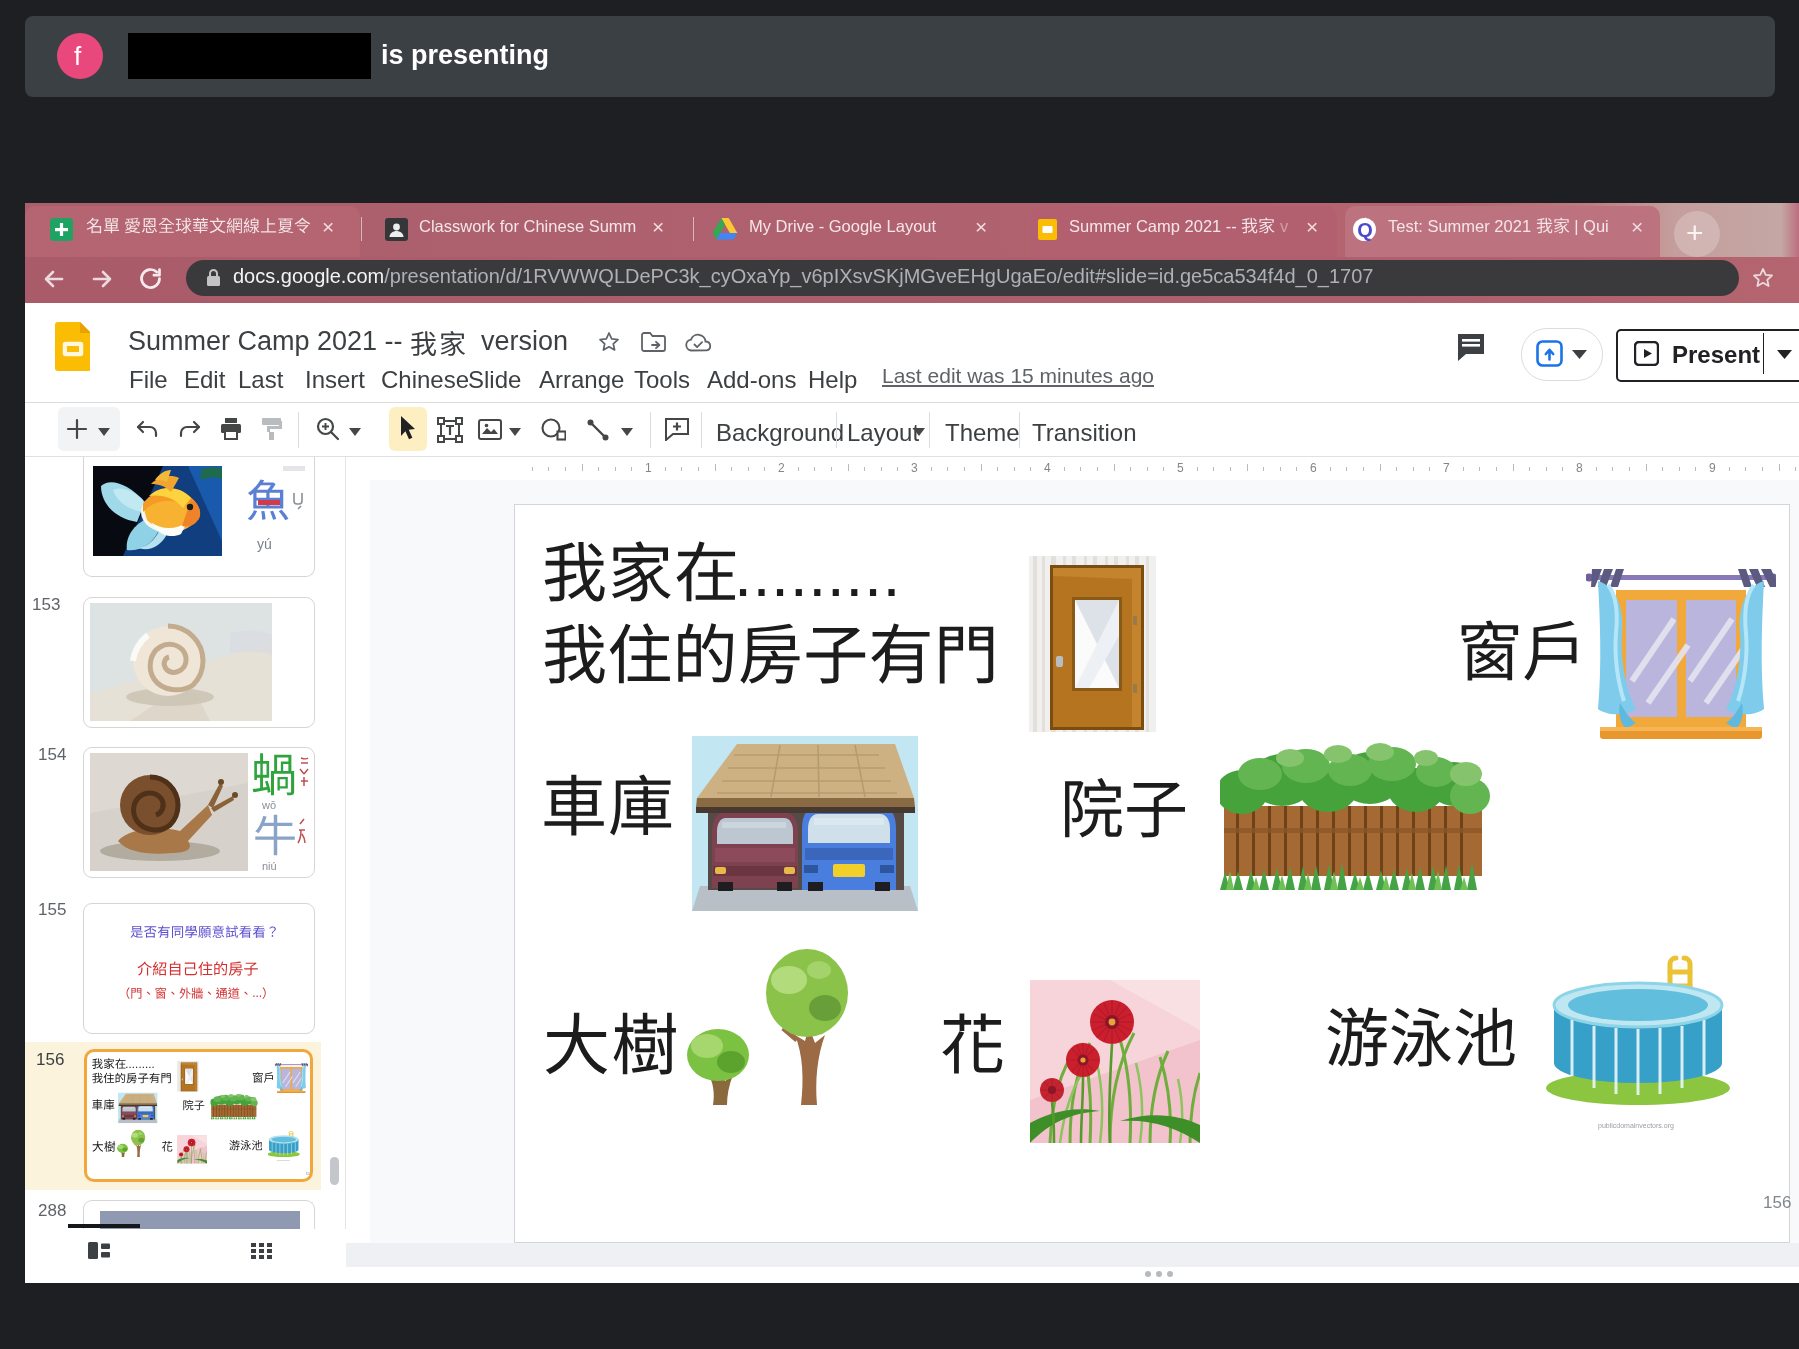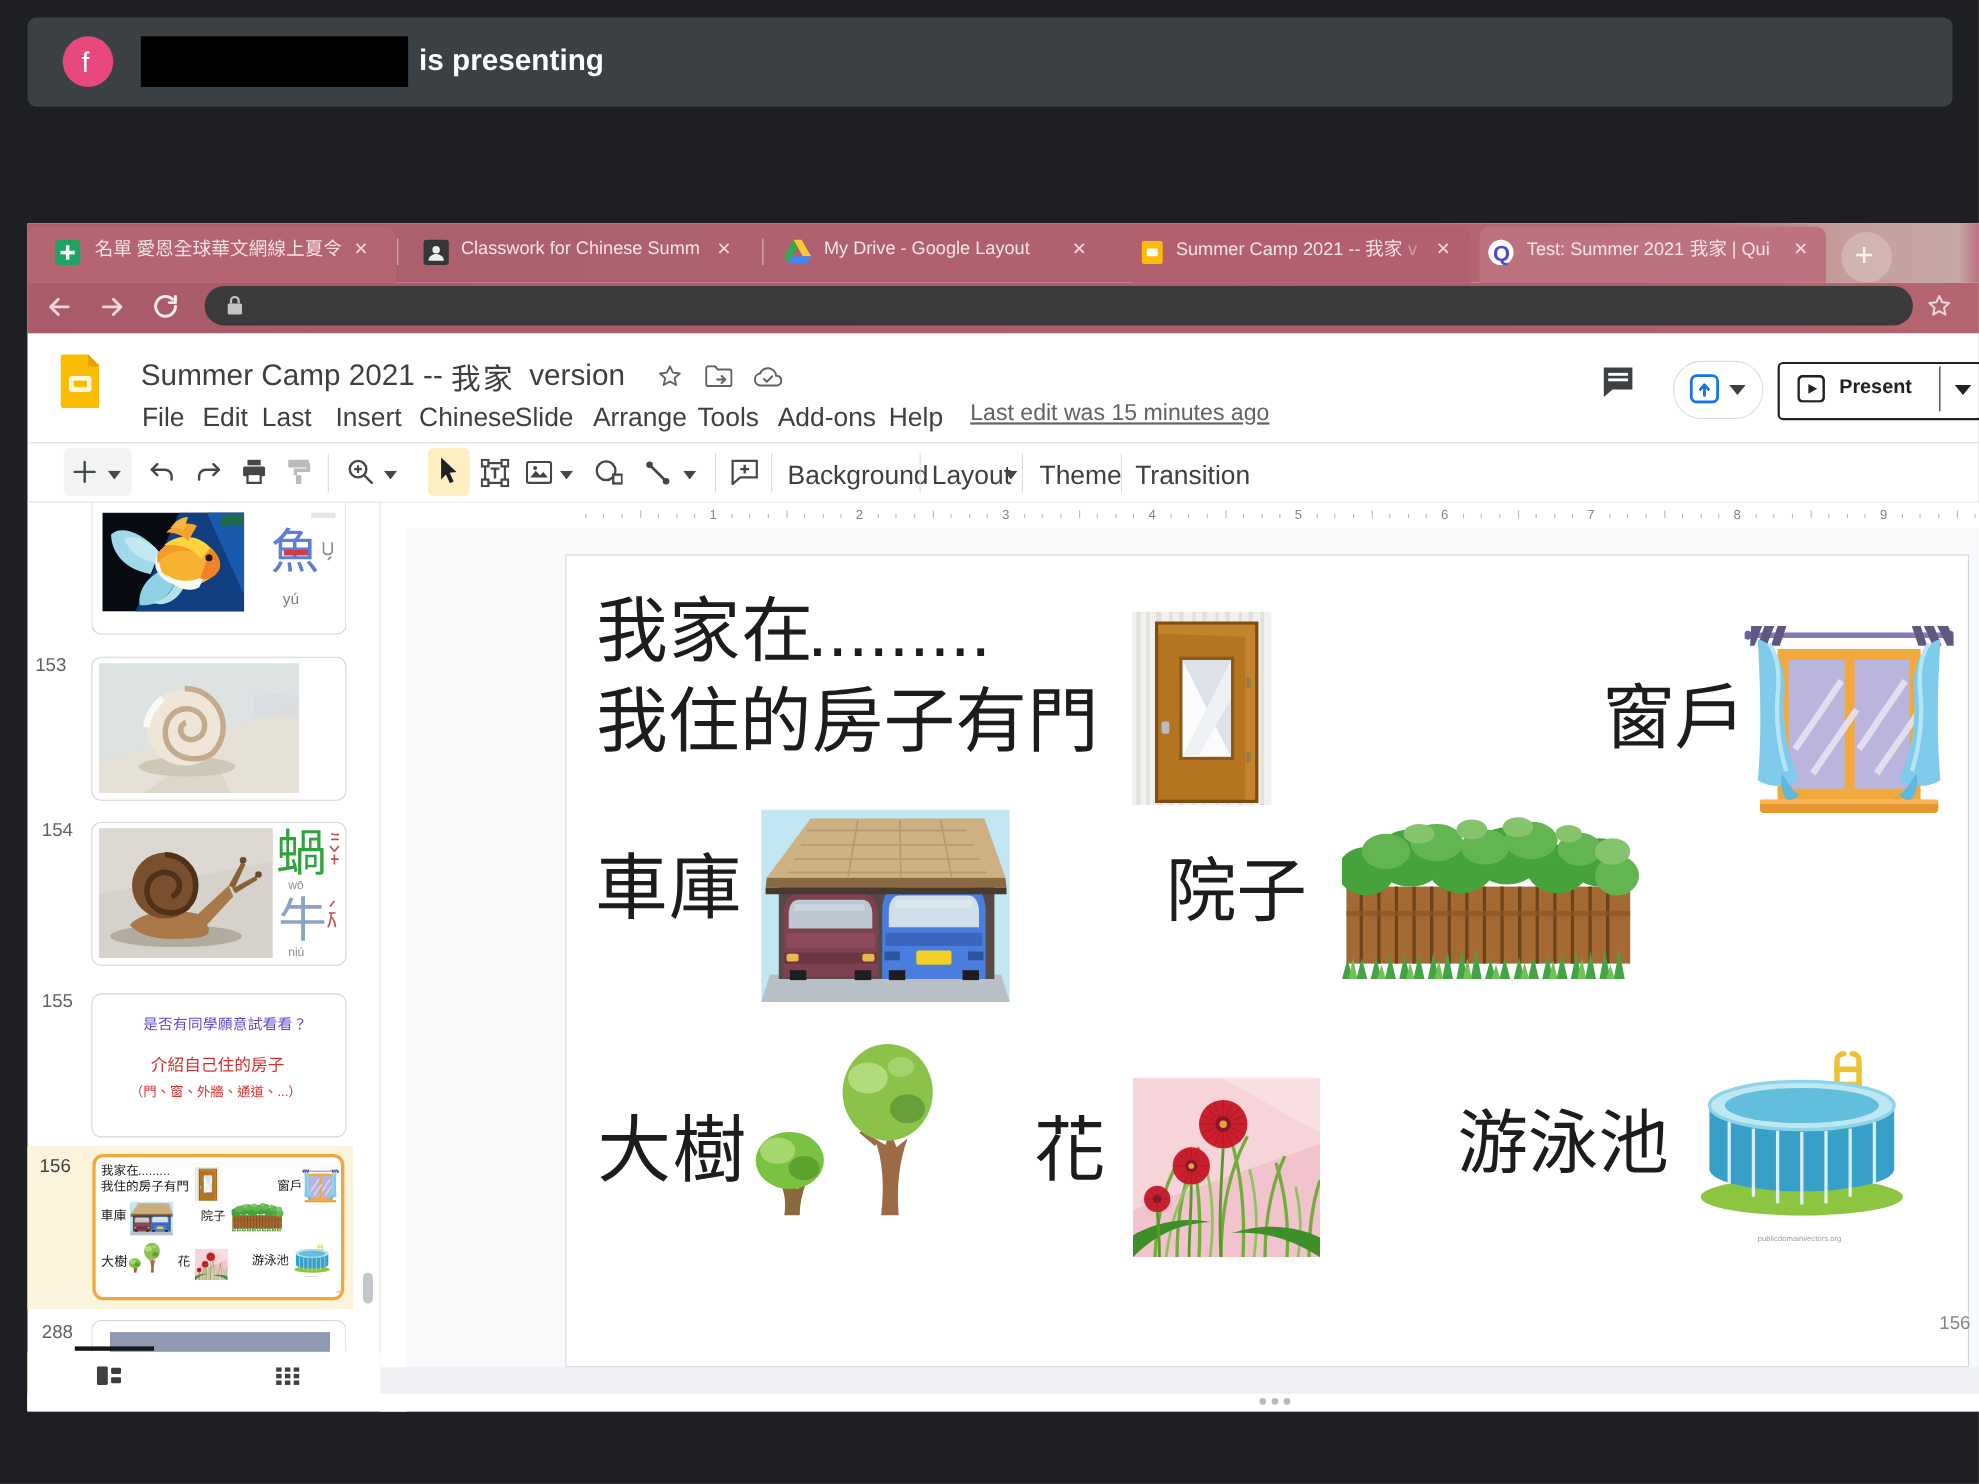--- a/index.html
+++ b/index.html
@@ -282,20 +282,21 @@
     </svg>
   <svg class="ic" style="left:112px;top:8px" width="27" height="27" viewBox="0 0 24 24" fill="none" stroke="#f6eaec" stroke-width="2.4" stroke-linecap="round">
       <path d="M20 12a8 8 0 1 1-2.4-5.7"></path>
       <path d="M20 4v5h-5" stroke-linejoin="round"></path>
     </svg>
   <div class="a" style="left:161px;top:2.5px;width:1553px;height:36px;border-radius:18px;background:#3a3a3d"></div>
   <svg class="ic" style="left:180px;top:11px" width="17" height="19" viewBox="0 0 17 19" fill="#c3c3c6">
       <rect x="2" y="8" width="13" height="10" rx="1.5"></rect>
       <path d="M5 8V5.5a3.5 3.5 0 0 1 7 0V8" fill="none" stroke="#c3c3c6" stroke-width="2"></path>
     </svg>
+  <div class="a" style="left:208px;top:8px;font-size:20px;color:#adb0b6;letter-spacing:0"><span style="color:#f3f3f4">docs.google.com</span>/presentation/d/1RVWWQLDePC3k_cyOxaYp_v6pIXsvSKjMGveEHgUgaEo/edit#slide=id.ge5ca534f4d_0_1707</div>
   <svg class="ic" style="left:1726px;top:9px" width="24" height="24" viewBox="0 0 24 24" fill="none" stroke="#ead9dc" stroke-width="1.8" stroke-linejoin="round">
       <path d="M12 3l2.7 5.8 6.3.7-4.7 4.3 1.3 6.2L12 16.8 6.4 20l1.3-6.2L3 9.5l6.3-.7z"></path>
     </svg>
 </div>
 
 <svg class="ic" style="left:55px;top:322px" width="35" height="49" viewBox="0 0 35 49">
     <path d="M2 0h22l11 11v35a3 3 0 0 1-3 3H2a3 3 0 0 1-3-3V3a3 3 0 0 1 3-3z" fill="#fbbc04" transform="translate(1,0)"></path>
     <path d="M24 0l11 11H24z" fill="#e8a203" transform="translate(1,0)"></path>
     <rect x="9" y="21" width="18" height="12" rx="1.5" fill="#fdf7e0"></rect>
     <rect x="12" y="24" width="12" height="6" fill="#fbbc04"></rect>
@@ -339,21 +340,21 @@
     <path d="M13.5 19.5v-9M9.8 14l3.7-4.2 3.7 4.2" stroke="#1a73e8" stroke-width="2.6" fill="none" stroke-linecap="round" stroke-linejoin="round"></path>
   </svg>
 <svg class="ic" style="left:1572px;top:350px" width="15" height="9" viewBox="0 0 15 9">
     <path d="M0 0h15L7.5 9z" fill="#3c4043"></path>
   </svg>
 <div class="a" style="left:1616px;top:329px;width:183px;height:49px;border:2px solid #202124;border-radius:5px"></div>
 <svg class="ic" style="left:1634px;top:341px" width="25" height="25" viewBox="0 0 25 25">
     <rect x="1" y="1" width="23" height="23" rx="4" fill="none" stroke="#202124" stroke-width="2.4"></rect>
     <path d="M10 8l8 4.5-8 4.5z" fill="#202124"></path>
   </svg>
-<div class="a" style="left:1672px;top:341px;font-size:18px;font-weight:600;color:#202124">Present</div>
+<div class="a" style="left:1672px;top:341px;font-size:24px;font-weight:600;color:#202124">Present</div>
 <div class="a" style="left:1763px;top:333px;width:1px;height:41px;background:#202124"></div>
 <svg class="ic" style="left:1777px;top:350px" width="15" height="9" viewBox="0 0 15 9">
     <path d="M0 0h15L7.5 9z" fill="#202124"></path>
   </svg>
 <div class="a" style="left:25px;top:402px;width:1774px;height:1px;background:#dadce0"></div>
 
 <div id="toolbar">
 <div class="a" style="left:58px;top:407px;width:62px;height:44px;background:#f1f3f4;border-radius:6px"></div>
 <svg class="ic" style="left:66px;top:418px" width="22" height="22" viewBox="0 0 22 22" stroke="#444746" stroke-width="2.2" stroke-linecap="round">
       <path d="M11 2v18M2 11h18"></path>

